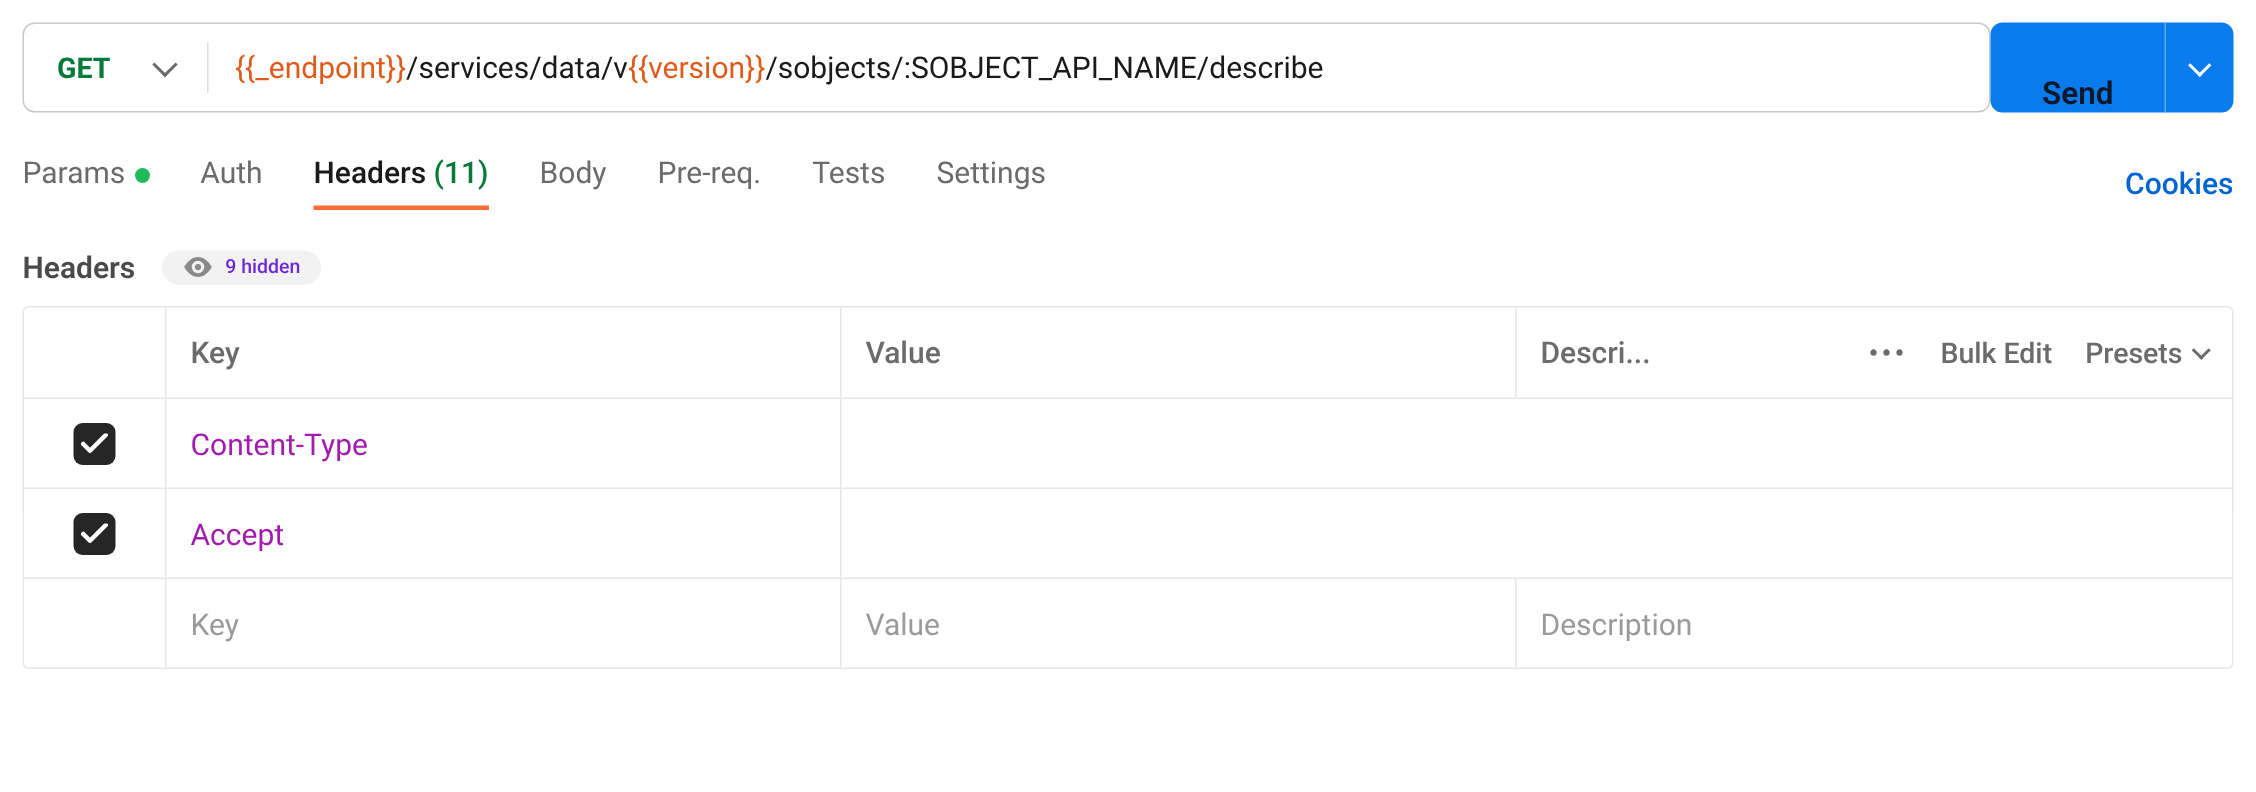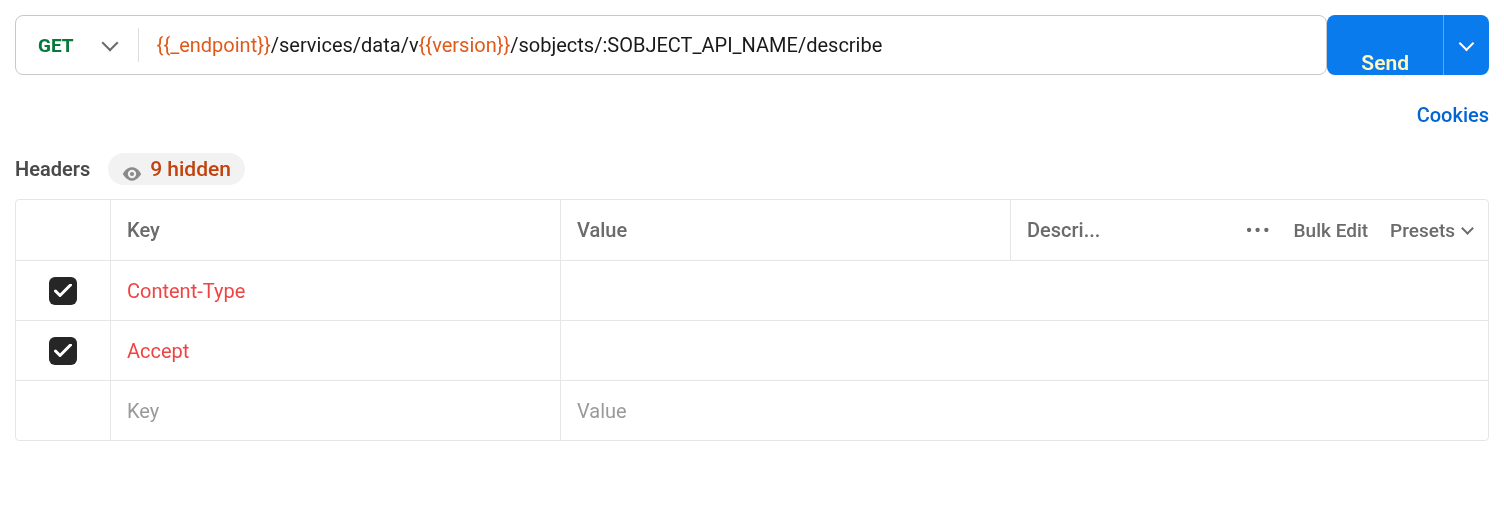--- a/index.html
+++ b/index.html
@@ -64,21 +64,21 @@
     align-items: stretch;
     border-radius: 8px;
     overflow: hidden;
     background: #097bed;
   }
   .send-btn {
     display: flex;
     align-items: center;
     justify-content: center;
     padding: 0 34px;
-    color: #fef9c3;
+    color: #0f172a;
     font-weight: 600;
     font-size: 21px;
     cursor: pointer;
     margin-top: 35px;
   }
   .send-dd {
     display: flex;
     align-items: center;
     justify-content: center;
     width: 46px;
@@ -136,27 +136,27 @@
     margin-top: 26px;
     margin-bottom: 14px;
   }
   .section-title {
     font-weight: 600;
     color: #4a4a4a;
     font-size: 20px;
   }
   .hidden-pill {
     display: flex;
-    align-items: flex-end;
+    align-items: flex-start;
     gap: 8px;
     background: #f2f2f2;
     border-radius: 18px;
     padding: 4px 14px;
-    color: #c2410c;
-    font-size: 21px;
+    color: #6d28d9;
+    font-size: 13px;
     font-weight: 500;
     cursor: pointer;
   }
   .eye-icon {
     width: 20px; height: 14px;
   }
   
   .htable {
     width: 100%;
     border: 1px solid #e6e6e6;
@@ -168,21 +168,21 @@
     align-items: stretch;
     border-top: 1px solid #e6e6e6;
     min-height: 60px;
   }
   .hrow:first-child { border-top: none; }
   .hcell {
     display: flex;
     align-items: center;
     padding: 0 16px;
     border-right: 1px solid #e6e6e6;
-    color: #ef4444;
+    color: #a21caf;
   }
   .hcell:last-child { border-right: 0; }
   .col-check { width: 95px; justify-content: center; }
   .col-key   { width: 450px; }
   .col-val   { width: 450px; }
   .col-desc  { flex: 1; }
   .hrow.header .hcell { color: #6b6b6b; font-weight: 500; }
   .placeholder { color: #9a9a9a; }
   .desc-tools {
     display: flex;
@@ -229,20 +229,34 @@
   </div>
   <div class="send-group">
     <div class="send-btn">Send</div>
     <div class="send-dd">
       <span class="send-dd-chevron"></span>
     </div>
   </div>
 </div>
 
 <div class="tabs-row">
+  <div class="tabs">
+    <div class="tab">
+      <span>Params</span><span class="dot"></span>
+    </div>
+    <div class="tab">Auth</div>
+    <div class="tab active">
+      <span>Headers</span>
+      <span class="count">(11)</span>
+    </div>
+    <div class="tab">Body</div>
+    <div class="tab">Pre-req.</div>
+    <div class="tab">Tests</div>
+    <div class="tab">Settings</div>
+  </div>
   <div class="cookies">Cookies</div>
 </div>
 
 <div class="section-header">
   <div class="section-title">Headers</div>
   <div class="hidden-pill">
     <svg class="eye-icon" viewBox="0 0 24 16">
       <path d="M12 0C5 0 1 8 1 8s4 8 11 8 11-8 11-8S19 0 12 0zm0 13a5 5 0 110-10 5 5 0 010 10z" fill="#8a8a8a"></path>
       <circle cx="12" cy="8" r="2.5" fill="#8a8a8a"></circle>
     </svg>
@@ -290,15 +304,16 @@
       </div>
     </div>
     <div class="hcell col-key">Accept</div>
     <div class="hcell col-desc"></div>
   </div>
 
   <div class="hrow">
     <div class="hcell col-check"></div>
     <div class="hcell col-key placeholder">Key</div>
     <div class="hcell col-val placeholder">Value</div>
+    <div class="hcell col-desc placeholder">Description</div>
   </div>
 
 </div>
 
 </body></html>

